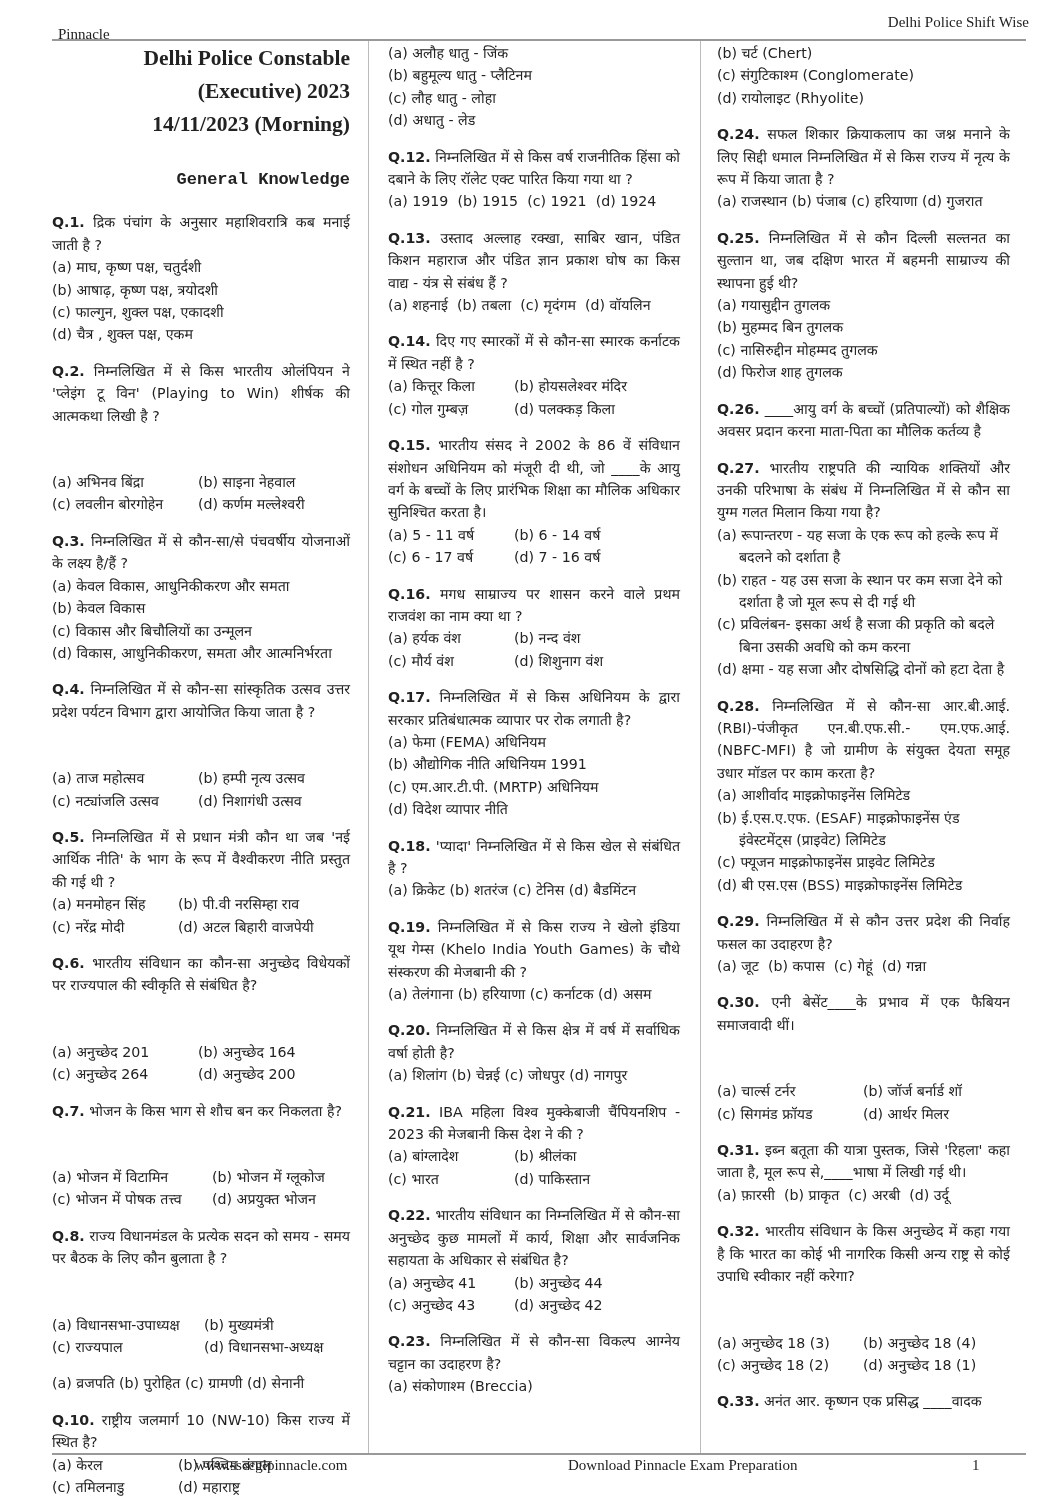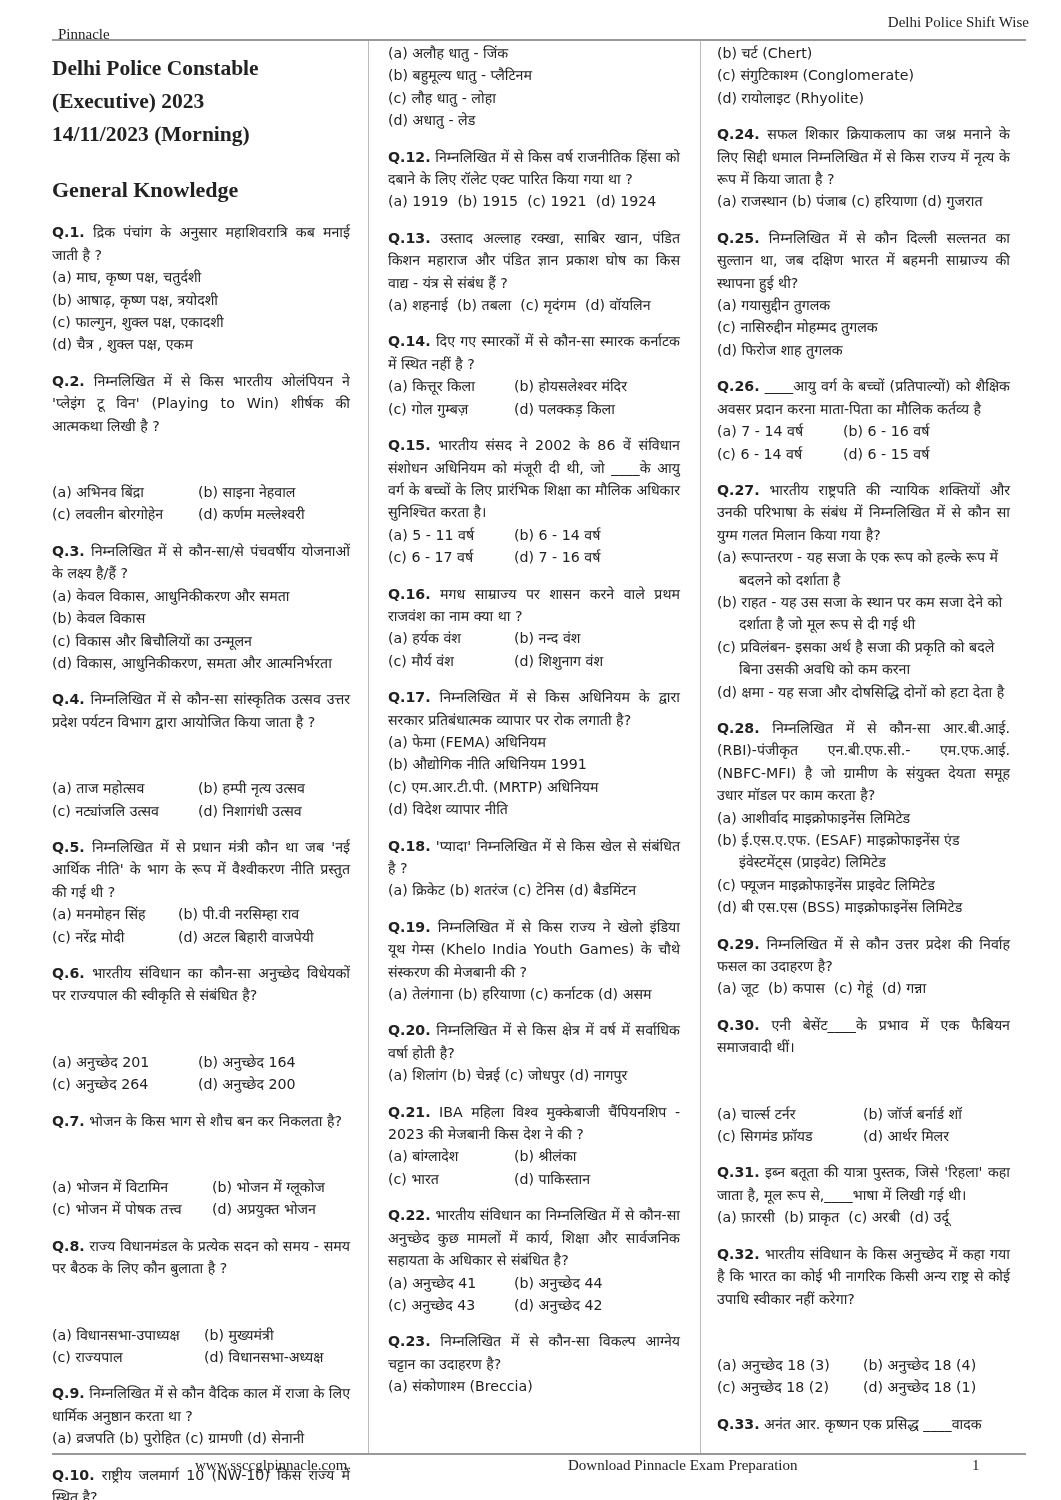--- a/index.html
+++ b/index.html
@@ -10,23 +10,23 @@
   .hdr .l { position: absolute; left: 0; top: 12px; }
   .hdr .r { position: absolute; right: 0; top: 0; }
   .rule-top { position: absolute; top: 39px; left: 52px; right: 35px; height: 0; border-top: 2px solid #999; }
   .rule-bot { position: absolute; top: 1453px; left: 52px; right: 35px; height: 0; border-top: 2px solid #999; }
   .vline { position: absolute; top: 41px; height: 1412px; width: 0; border-left: 1px solid #bbb; }
   .col { position: absolute; top: 42px; width: 300px; font-size: 14.2px; line-height: 22.4px; }
   .col1 { left: 52px; width: 298px; }
   .col2 { left: 388px; width: 292px; }
   .col3 { left: 717px; width: 293px; }
   .title { font-family: "Liberation Serif", serif; font-weight: bold; font-size: 21.5px;
-           line-height: 33px; text-align: left; color: #222; margin-top: 10px; }
-  .subject { font-family: Liberation Serif, serif; font-weight: bold; font-size: 22px;
-             text-align: left; margin: 28px 0 20px 0; }
+           line-height: 33px; text-align: right; color: #222; margin-top: 0; }
+  .subject { font-family: Liberation Mono, monospace; font-weight: bold; font-size: 17px;
+             text-align: right; margin: 28px 0 20px 0; }
   .q { margin-bottom: 14px; }
   .qt { text-align: justify; }
   .qn { font-weight: bold; }
   .opt { white-space: nowrap; }
   .grid2 { display: grid; grid-template-columns: 126px 1fr; }
   .grid2w { display: grid; grid-template-columns: 146px 1fr; margin-top: 44px; }
   .row4 { white-space: nowrap; }
   .hang { padding-left: 22px; text-indent: -22px; }
   .ftr { position: absolute; top: 1457px; left: 0; right: 0; font-family: "Liberation Serif", serif; font-size: 15px; color: #222; }
   .ftr .a { position: absolute; left: 195px; }
@@ -122,21 +122,20 @@
     <div class="qt"><span class="qn">Q.8.</span> <span>राज्य विधानमंडल के प्रत्येक सदन को समय - समय पर बैठक के लिए कौन बुलाता है ?</span></div>
     <div class="grid2w" style="grid-template-columns:152px 1fr">
       <div class="opt">(a) विधानसभा-उपाध्यक्ष</div>
       <div class="opt">(b) मुख्यमंत्री</div>
       <div class="opt">(c) राज्यपाल</div>
       <div class="opt">(d) विधानसभा-अध्यक्ष</div>
     </div>
   </div>
 
   <div class="q">
-    <div class="qt"><span class="qn">Q.9.</span> <span>निम्नलिखित में से कौन वैदिक काल में राजा के लिए धार्मिक अनुष्ठान करता था ?</span></div>
     <div class="row4">
       <span>(a) व्रजपति</span>
       <span>(b) पुरोहित</span>
       <span>(c) ग्रामणी</span>
       <span>(d) सेनानी</span>
     </div>
   </div>
 
   <div class="q">
     <div class="qt"><span class="qn">Q.10.</span> <span>राष्ट्रीय जलमार्ग 10 (NW-10) किस राज्य में स्थित है?</span></div>
@@ -288,32 +287,27 @@
       <span>(a) राजस्थान</span>
       <span>(b) पंजाब</span>
       <span>(c) हरियाणा</span>
       <span>(d) गुजरात</span>
     </div>
   </div>
 
   <div class="q">
     <div class="qt"><span class="qn">Q.25.</span> <span>निम्नलिखित में से कौन दिल्ली सल्तनत का सुल्तान था, जब दक्षिण भारत में बहमनी साम्राज्य की स्थापना हुई थी?</span></div>
     <div>(a) गयासुद्दीन तुगलक</div>
+    <div>(b) मुहम्मद बिन तुगलक</div>
     <div>(c) नासिरुद्दीन मोहम्मद तुगलक</div>
     <div>(d) फिरोज शाह तुगलक</div>
   </div>
 
   <div class="q">
     <div class="qt"><span class="qn">Q.26.</span> <span>____आयु वर्ग के बच्चों (प्रतिपाल्यों) को शैक्षिक अवसर प्रदान करना माता-पिता का मौलिक कर्तव्य है</span></div>
-    <div class="grid2">
-      <div class="opt">(a) 7 - 14 वर्ष</div>
-      <div class="opt">(b) 6 - 16 वर्ष</div>
-      <div class="opt">(c) 6 - 14 वर्ष</div>
-      <div class="opt">(d) 6 - 15 वर्ष</div>
-    </div>
   </div>
 
   <div class="q">
     <div class="qt"><span class="qn">Q.27.</span> <span>भारतीय राष्ट्रपति की न्यायिक शक्तियों और उनकी परिभाषा के संबंध में निम्नलिखित में से कौन सा युग्म गलत मिलान किया गया है?</span></div>
     <div class="hang">(a) रूपान्तरण - यह सजा के एक रूप को हल्के रूप में बदलने को दर्शाता है</div>
     <div class="hang">(b) राहत - यह उस सजा के स्थान पर कम सजा देने को दर्शाता है जो मूल रूप से दी गई थी</div>
     <div class="hang">(c) प्रविलंबन- इसका अर्थ है सजा की प्रकृति को बदले बिना उसकी अवधि को कम करना</div>
     <div class="hang">(d) क्षमा - यह सजा और दोषसिद्धि दोनों को हटा देता है</div>
   </div>
 

